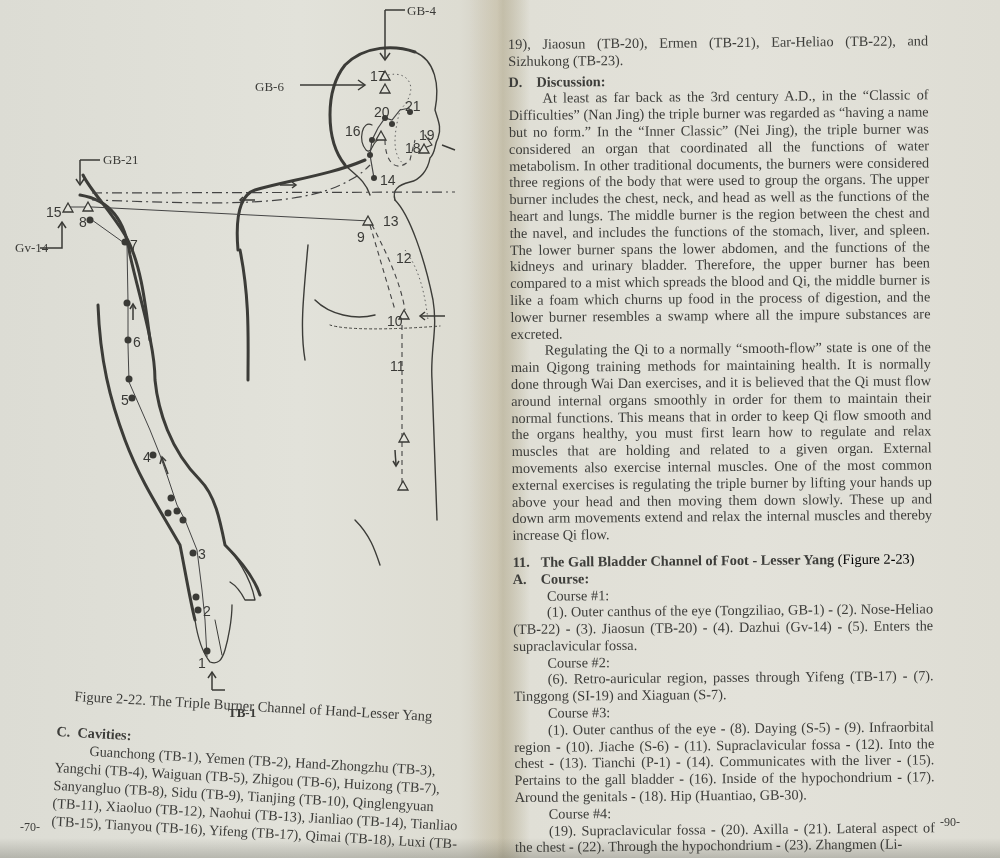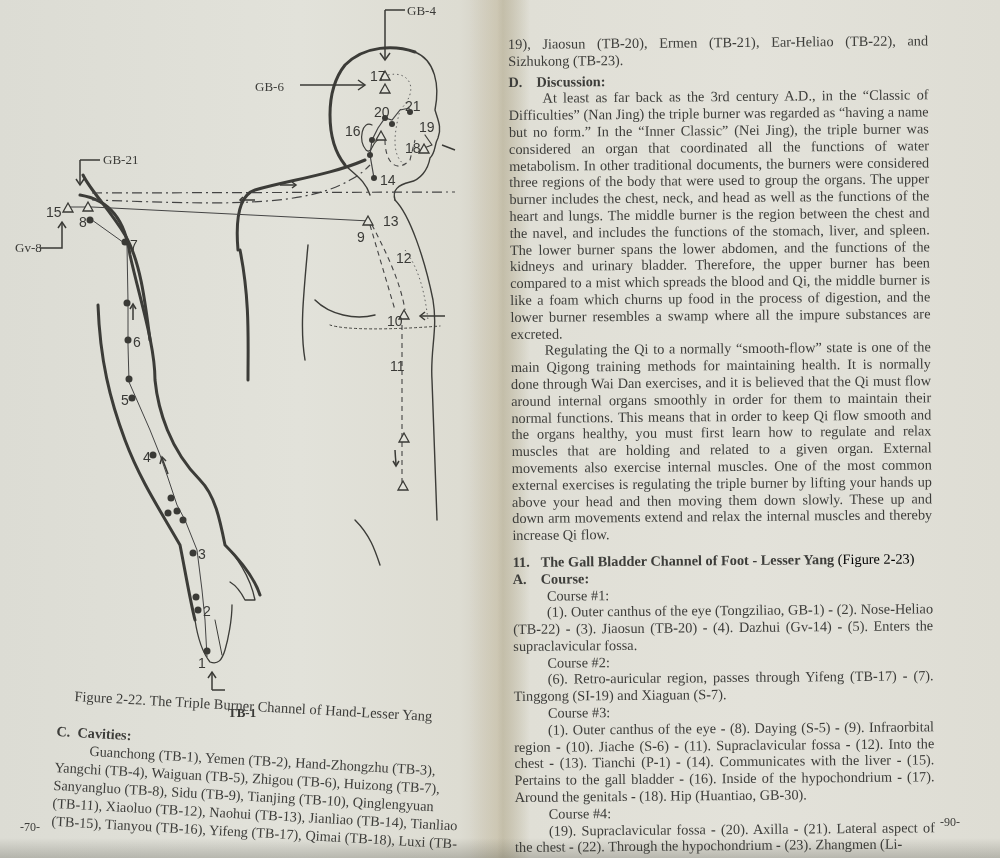--- a/index.html
+++ b/index.html
@@ -154,42 +154,42 @@
     <polyline points="168,474 162,458"></polyline>
     <polyline points="160,464 162,457 166,461"></polyline>
     <polyline points="395,450 396,465"></polyline>
     <polyline points="393,461 396,466 399,461"></polyline>
   </g>
 </svg>
 
 <span class="lbl" style="left:407px;top:3px;">GB-4</span>
 <span class="lbl" style="left:255px;top:79px;">GB-6</span>
 <span class="lbl" style="left:103px;top:152px;">GB-21</span>
-<span class="lbl" style="left:15px;top:240px;">Gv-8</span>
+<span class="lbl" style="left:15px;top:240px;">Gv-14</span>
 <span class="lbl" style="left:228px;top:705px;font-weight:bold;">TB-1</span>
 
 <span class="num" style="left:198px;top:655px;">1</span>
 <span class="num" style="left:203px;top:603px;">2</span>
 <span class="num" style="left:198px;top:546px;">3</span>
 <span class="num" style="left:143px;top:449px;">4</span>
 <span class="num" style="left:121px;top:392px;">5</span>
 <span class="num" style="left:133px;top:334px;">6</span>
 <span class="num" style="left:130px;top:237px;">7</span>
 <span class="num" style="left:79px;top:214px;">8</span>
 <span class="num" style="left:357px;top:229px;">9</span>
 <span class="num" style="left:387px;top:313px;">10</span>
 <span class="num" style="left:390px;top:358px;">11</span>
 <span class="num" style="left:396px;top:250px;">12</span>
 <span class="num" style="left:383px;top:213px;">13</span>
 <span class="num" style="left:371px;top:172px;padding-left:9px;">14</span>
 <span class="num" style="left:46px;top:204px;">15</span>
 <span class="num" style="left:345px;top:123px;">16</span>
 <span class="num" style="left:370px;top:68px;">17</span>
 <span class="num" style="left:405px;top:140px;">18</span>
-<span class="num" style="left:387px;top:119px;padding-left:32px;">19</span>
+<span class="num" style="left:387px;top:127px;padding-left:32px;">19</span>
 <span class="num" style="left:374px;top:104px;">20</span>
 <span class="num" style="left:405px;top:98px;">21</span>
 
 <div class="caption">Figure 2-22. The Triple Burner Channel of Hand-Lesser Yang</div>
 
 <div class="cav">
   <p class="hd">
     <span>C.</span>&nbsp;&nbsp;<span>Cavities:</span>
   </p>
   <p style="padding-left:34px;">Guanchong (TB-1), Yemen (TB-2), Hand-Zhongzhu (TB-3),</p>

